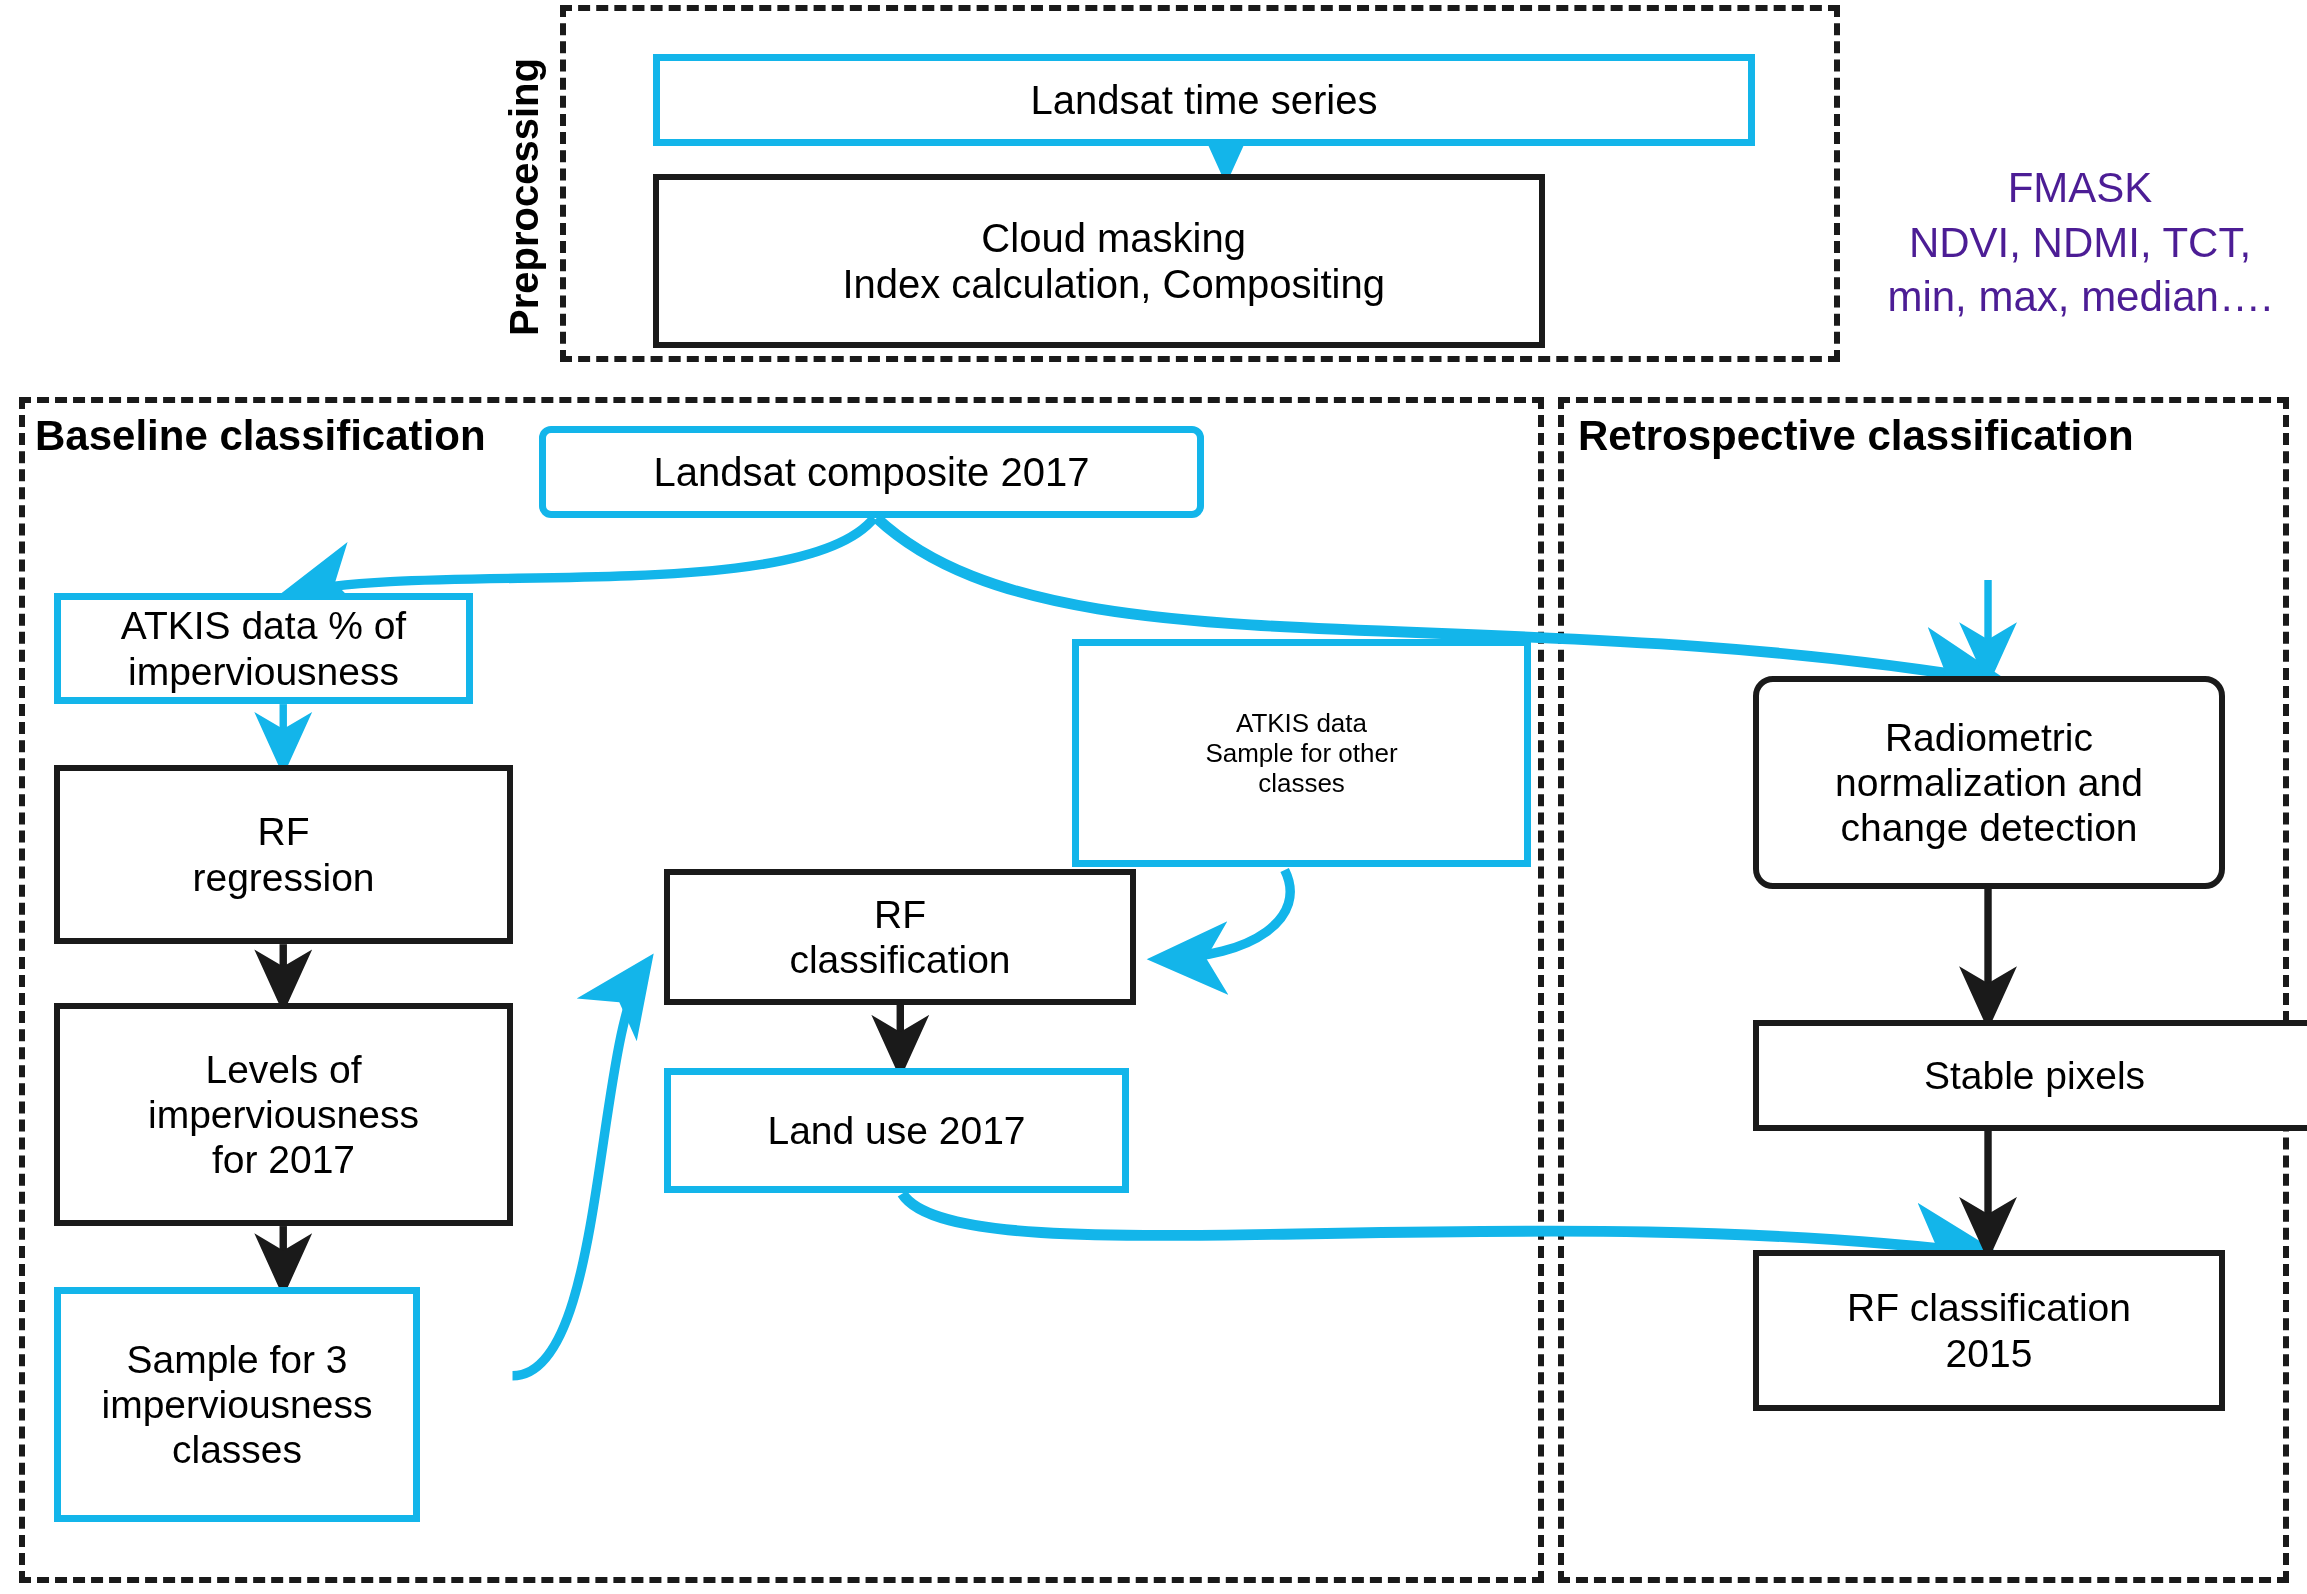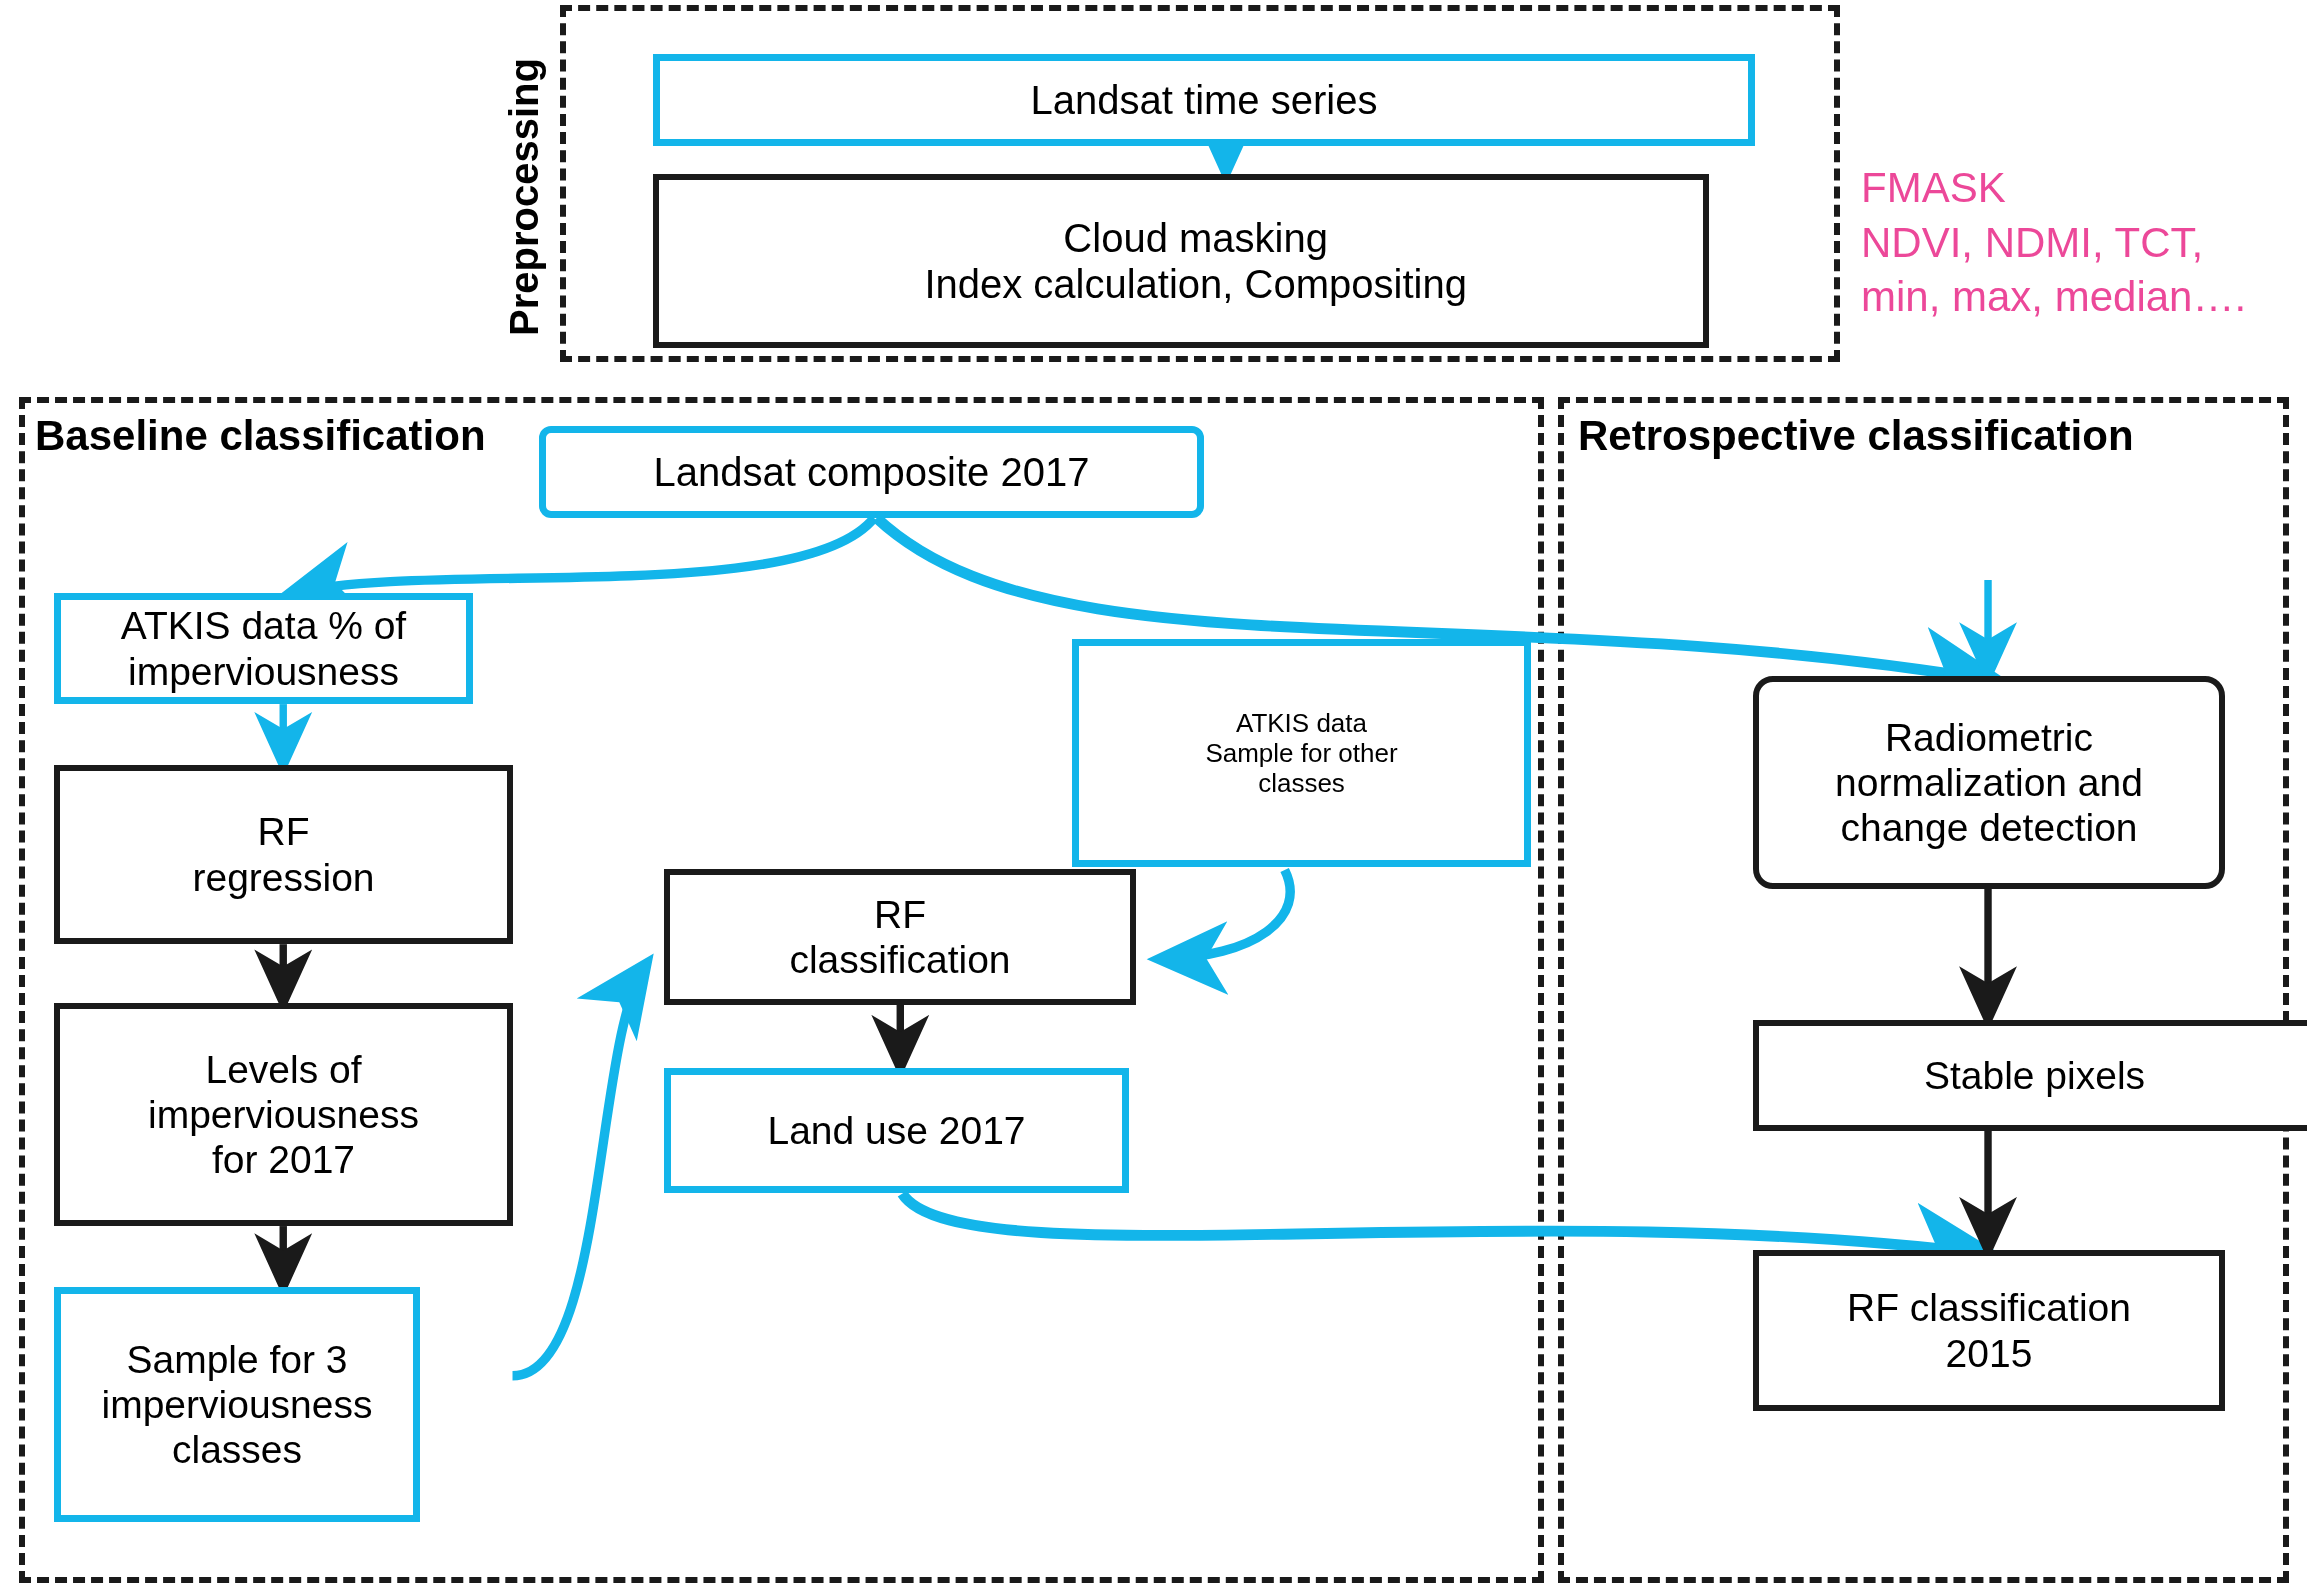--- a/index.html
+++ b/index.html
@@ -53,24 +53,24 @@
     line-height: 1.16;
     white-space: pre-line;
     padding: 2.7px 6.7px;
   }
   .node.blue   { border: 7.4px solid #13B5EA; }
   .node.black  { border: 6px solid #1a1a1a; }
 
   
   .freetext {
     position: absolute;
-    color: #ec4899;
+    color: #4c1d95;
     line-height: 1.30;
     white-space: pre-line;
-    text-align: left;
+    text-align: center;
   }
 </style>
 </head>
 <body>
 
 <div id="canvas">
 
   <div class="group" style="left:560px; top:5.4px; width:1280px; height:357px;"></div>
 
   <div class="group" style="left:19px; top:397px; width:1525px; height:1186px;"></div>
@@ -115,21 +115,21 @@
 
     <line x1="2948" y1="860" x2="2948" y2="1002" stroke="#13B5EA" stroke-width="11" marker-end="url(#ah-blue)"></line>
 
     <line x1="2948" y1="1318" x2="2948" y2="1512" stroke="#1a1a1a" stroke-width="11" marker-end="url(#ah-black)"></line>
 
     <line x1="2948" y1="1676" x2="2948" y2="1854" stroke="#1a1a1a" stroke-width="11" marker-end="url(#ah-black)"></line>
   </svg>
 
   <div class="node blue" style="left:653px; top:54px; width:1102px; height:92px; font-size:40px;">Landsat time series</div>
 
-  <div class="node black" style="left:653px; top:174px; width:1056px; height:174px; font-size:40px;padding-left:36px;">Cloud masking
+  <div class="node black" style="left:653px; top:174px; width:892px; height:174px; font-size:40px;padding-left:36px;">Cloud masking
 Index calculation, Compositing</div>
 
   <div class="node blue" style="left:539px; top:426px; width:665px; height:92px; font-size:40px;border-radius:12px;">Landsat composite 2017</div>
 
   <div class="node blue" style="left:54px; top:593px; width:419px; height:111px; font-size:39px;">ATKIS data % of
 imperviousness</div>
 
   <div class="node black" style="left:54px; top:765px; width:459px; height:179px; font-size:39px;">RF
 regression</div>
 

